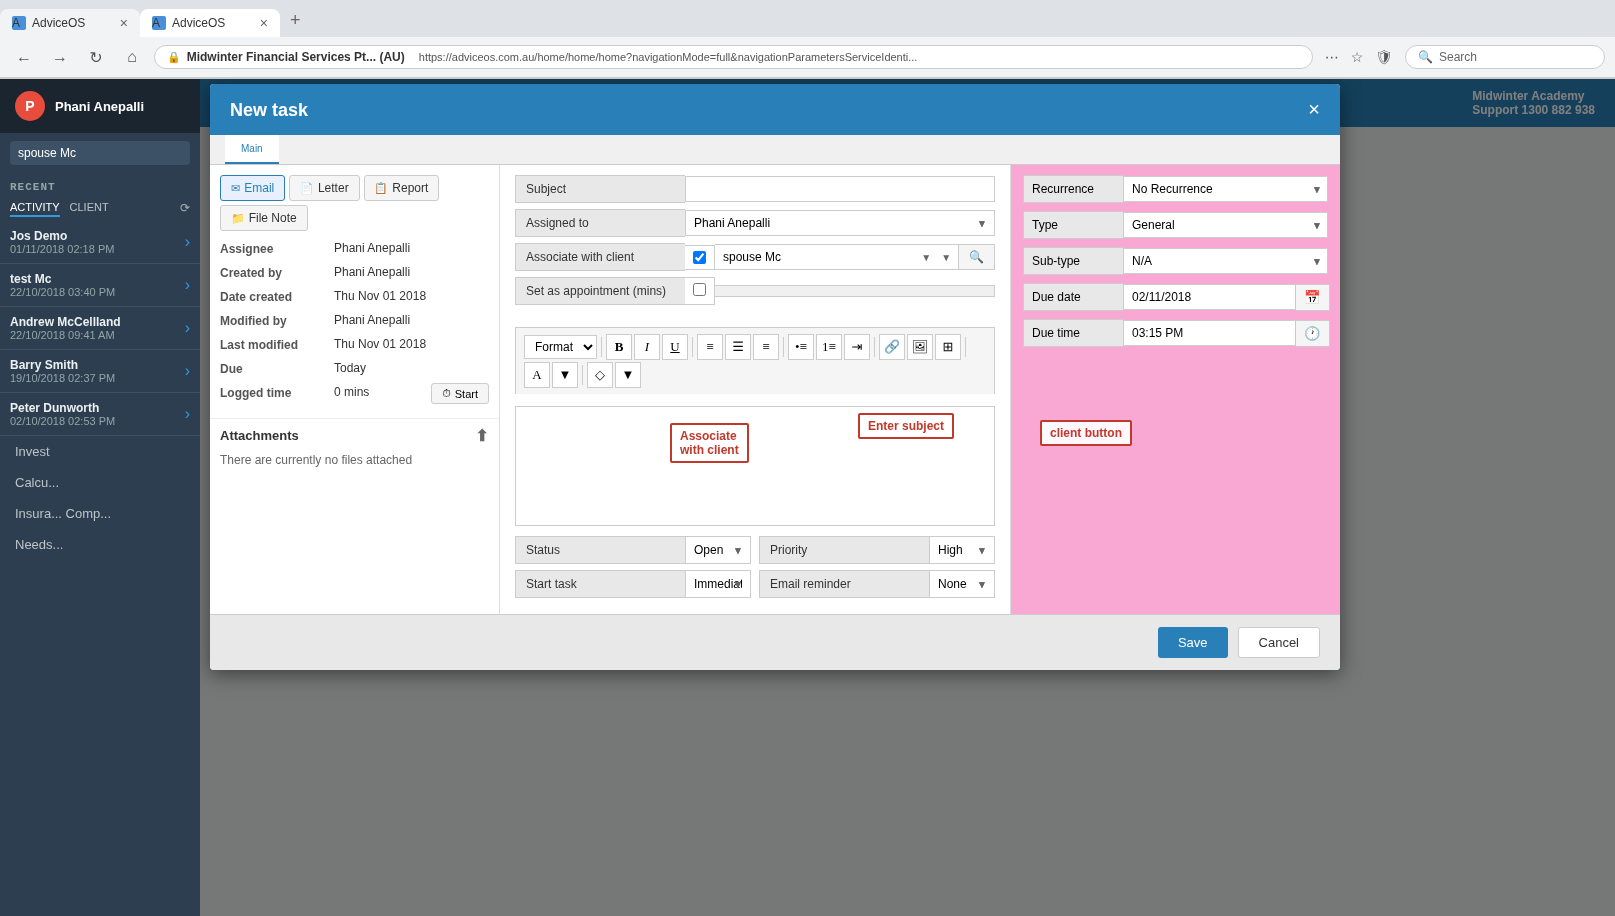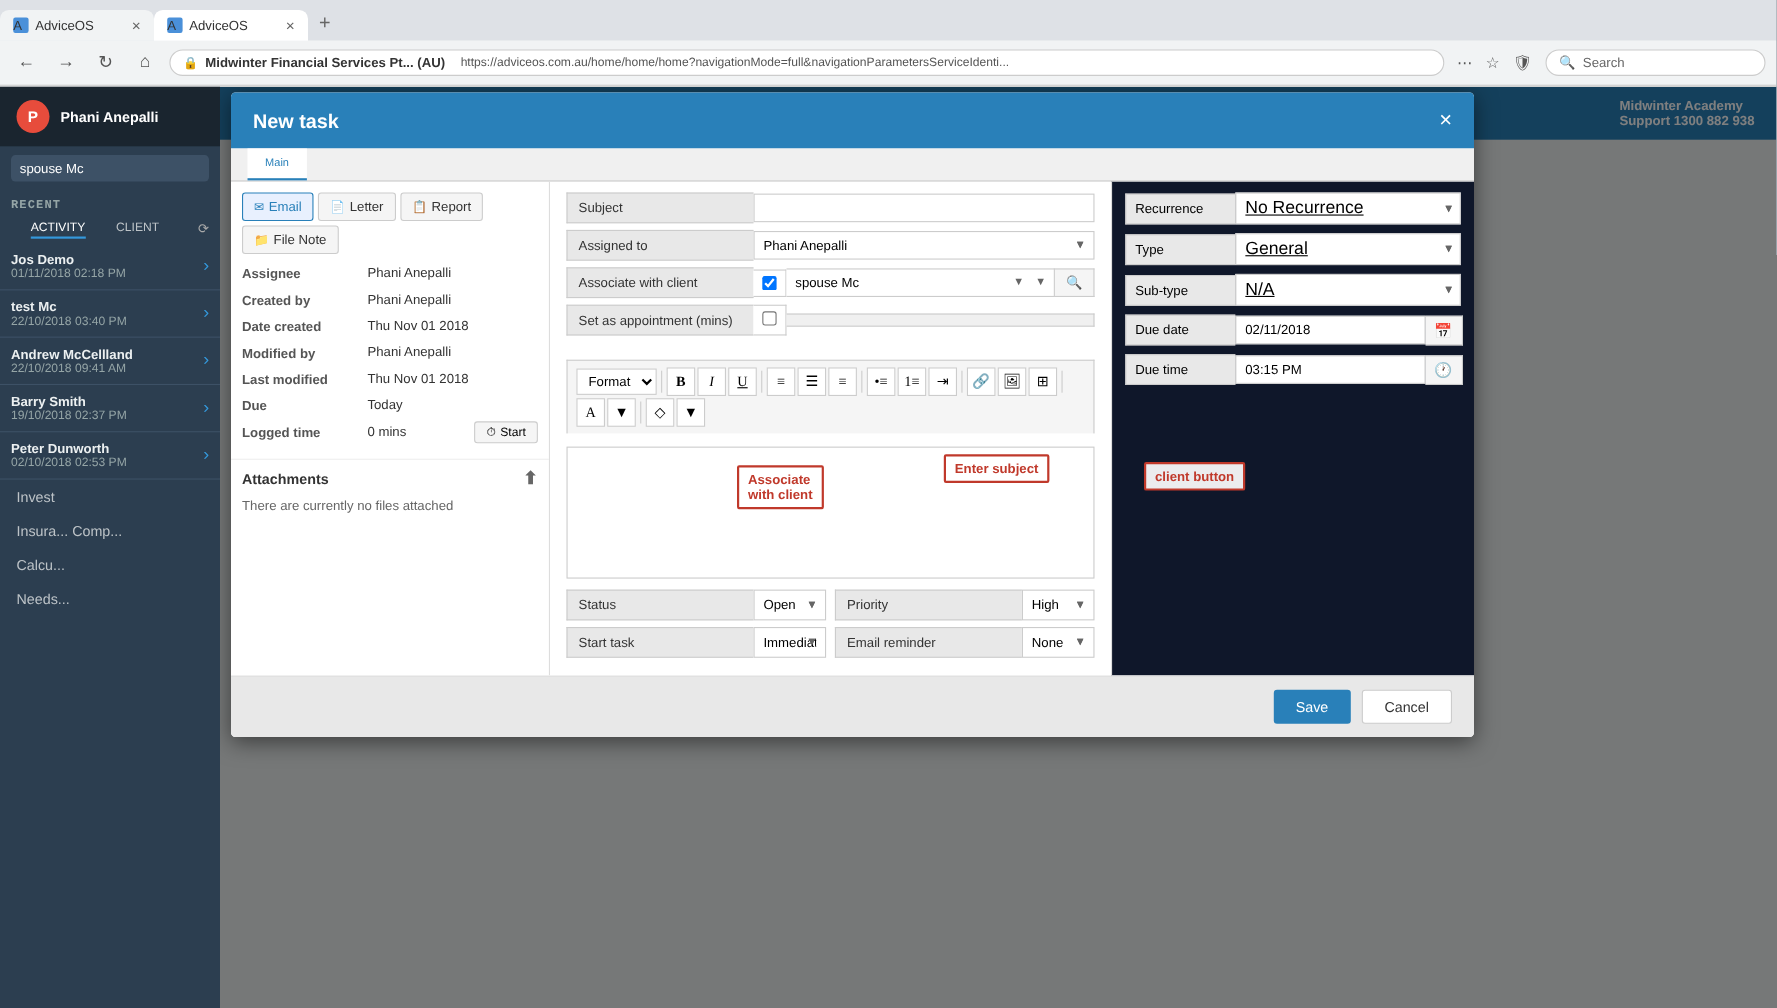--- a/index.html
+++ b/index.html
@@ -28,21 +28,21 @@
     
     .sidebar { width: 200px; background: #2c3e50; color: #fff; display: flex; flex-direction: column; flex-shrink: 0; }
     .sidebar-header { display: flex; align-items: center; padding: 12px 15px; background: #1a252f; gap: 10px; }
     .sidebar-avatar { width: 30px; height: 30px; background: #e74c3c; border-radius: 50%; display: flex; align-items: center; justify-content: center; font-size: 14px; font-weight: bold; }
     .sidebar-username { font-size: 13px; font-weight: bold; }
     .sidebar-search { padding: 8px 10px; }
     .sidebar-search input { width: 100%; background: #3d5166; border: none; border-radius: 4px; padding: 5px 8px; color: #fff; font-size: 12px; }
     .sidebar-search input::placeholder { color: #aaa; }
     .sidebar-section { padding: 8px 10px 4px; font-size: 11px; color: #95a5a6; font-weight: bold; letter-spacing: 1px; font-family: Liberation Mono, monospace; }
     .sidebar-tabs { display: flex; padding: 4px 10px; gap: 10px; }
-    .sidebar-tab { font-size: 11px; color: #bdc3c7; cursor: pointer; padding-bottom: 2px; margin-left: 18px; }
+    .sidebar-tab { font-size: 11px; color: #bdc3c7; cursor: pointer; padding-bottom: 2px; }
     .sidebar-tab.active { color: #fff; border-bottom: 2px solid #3498db; }
     .recent-item { display: flex; align-items: center; padding: 8px 10px; border-bottom: 1px solid #3d5166; cursor: pointer; }
     .recent-item-text { flex: 1; }
     .recent-item-name { font-size: 12px; color: #ecf0f1; font-weight: bold; }
     .recent-item-date { font-size: 11px; color: #95a5a6; }
     .recent-item-arrow { color: #3498db; font-size: 16px; }
 
     
     .main-content { flex: 1; background: #ecf0f1; display: flex; flex-direction: column; overflow: hidden; position: relative; }
     .main-topbar { background: #2980b9; color: #fff; padding: 10px 20px; font-size: 14px; font-weight: bold; display: flex; align-items: center; gap: 20px; }
@@ -108,26 +108,26 @@
 
     
     .status-section { padding: 10px 15px; }
     .status-row { display: flex; gap: 0; margin-bottom: 6px; }
     .status-label { width: 170px; background: #e8e8e8; padding: 6px 10px; font-size: 12px; color: #333; flex-shrink: 0; border: 1px solid #ccc; border-right: none; }
     .status-select-wrap { flex: 1; position: relative; display: flex; }
     .status-select-wrap::after { content: '▼'; position: absolute; right: 8px; top: 50%; transform: translateY(-50%); font-size: 10px; color: #666; pointer-events: none; }
     .status-select-wrap select { flex: 1; padding: 5px 8px; border: 1px solid #ccc; font-size: 12px; background: #fff; appearance: none; cursor: pointer; width: 100%; }
 
     
-    .modal-right { width: 330px; border-left: 1px solid #ddd; padding: 10px 12px; flex-shrink: 0; background: #0f172a; }
+    .modal-right { width: 330px; border-left: 1px solid #ddd; padding: 10px 12px; flex-shrink: 0; background: #f9a8d4; }
     .recurrence-field { display: flex; align-items: center; margin-bottom: 8px; gap: 0; }
     .rec-label { width: 100px; background: #e8e8e8; padding: 6px 8px; font-size: 12px; border: 1px solid #ccc; border-right: none; flex-shrink: 0; }
     .rec-select-wrap { flex: 1; position: relative; display: flex; }
     .rec-select-wrap::after { content: '▼'; position: absolute; right: 6px; top: 50%; transform: translateY(-50%); font-size: 10px; color: #666; pointer-events: none; }
-    .rec-select-wrap select { flex: 1; padding: 5px 8px; border: 1px solid #ccc; font-size: 16px; background: #fff; appearance: none; cursor: pointer; width: 100%; text-decoration: underline; }
+    .rec-select-wrap select { flex: 1; padding: 5px 8px; border: 1px solid #ccc; font-size: 12px; background: #fff; appearance: none; cursor: pointer; width: 100%; }
 
     
     .btn-save { padding: 7px 20px; background: #2980b9; color: #fff; border: none; border-radius: 3px; cursor: pointer; font-size: 13px; }
     .btn-cancel { padding: 7px 20px; background: #fff; color: #333; border: 1px solid #ccc; border-radius: 3px; cursor: pointer; font-size: 13px; }
 
     
     .annotation { position: absolute; border: 2px solid #c0392b; background: rgba(255,255,255,0.92); padding: 4px 8px; font-size: 12px; color: #c0392b; font-weight: bold; border-radius: 2px; white-space: nowrap; z-index: 200; pointer-events: none; }
 
     
     .annotation-layer { position: absolute; top: 0; left: 0; right: 0; bottom: 0; pointer-events: none; z-index: 150; }
@@ -218,22 +218,22 @@
       <span class="recent-item-arrow">›</span>
     </div>
     <div class="recent-item">
       <div class="recent-item-text">
         <div class="recent-item-name">Peter Dunworth</div>
         <div class="recent-item-date">02/10/2018 02:53 PM</div>
       </div>
       <span class="recent-item-arrow">›</span>
     </div>
     <div class="sidebar-nav-item">Invest</div>
+    <div class="sidebar-nav-item">Calcu...</div>
     <div class="sidebar-nav-item">Insura... Comp...</div>
-    <div class="sidebar-nav-item">Calcu...</div>
     <div class="sidebar-nav-item">Needs...</div>
   </div>
 
   <div class="main-content">
     <div class="main-topbar">
       <span>Home</span>
       <div class="main-topbar-right">
         <div>Midwinter Academy</div>
         <div>Support 1300 882 938</div>
       </div>

